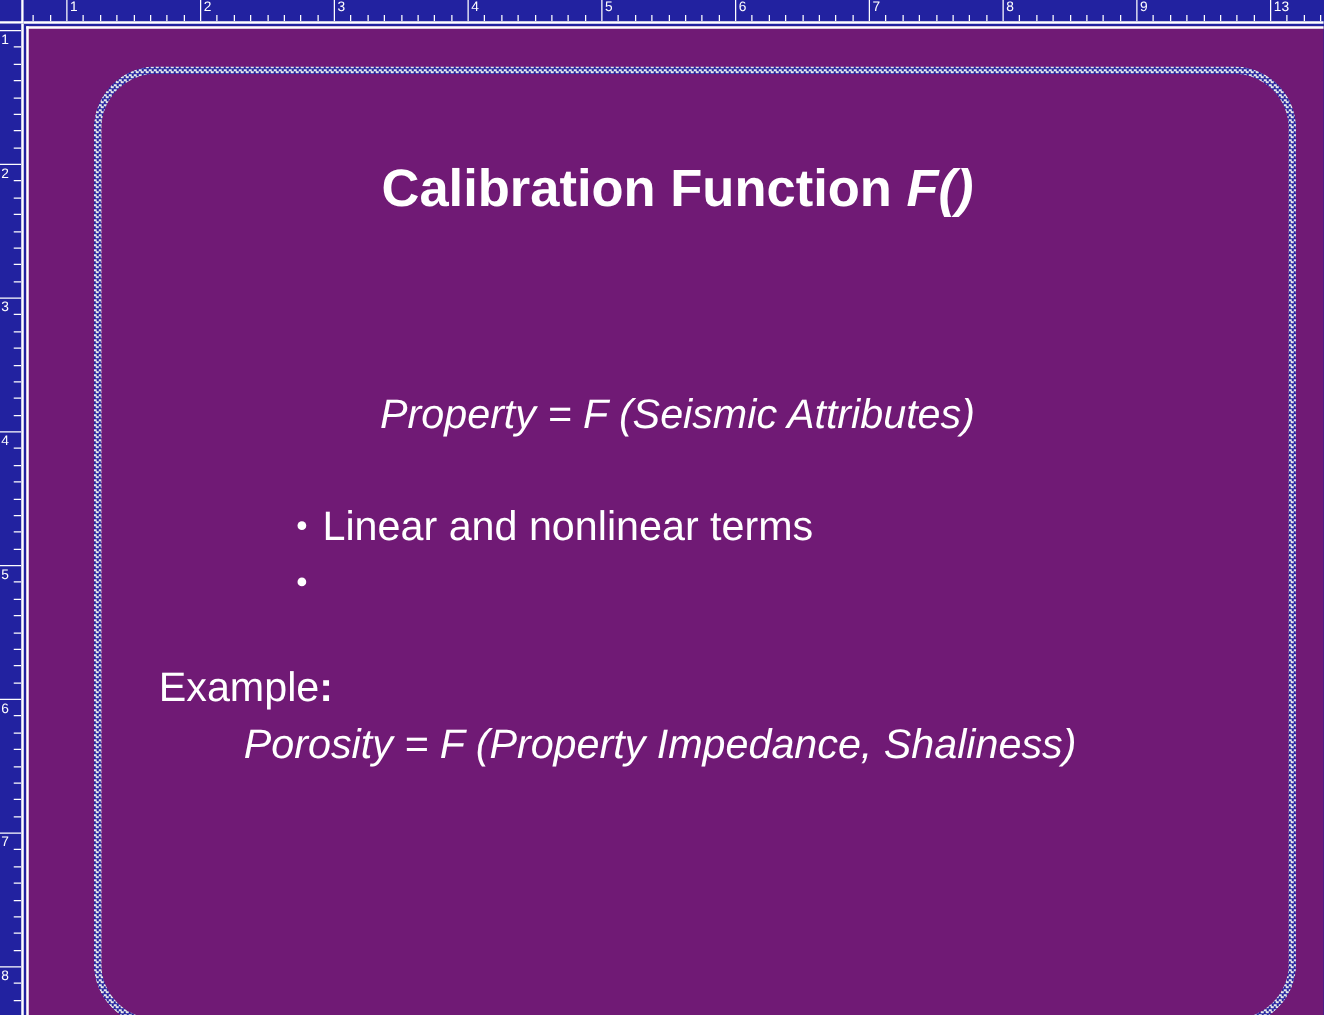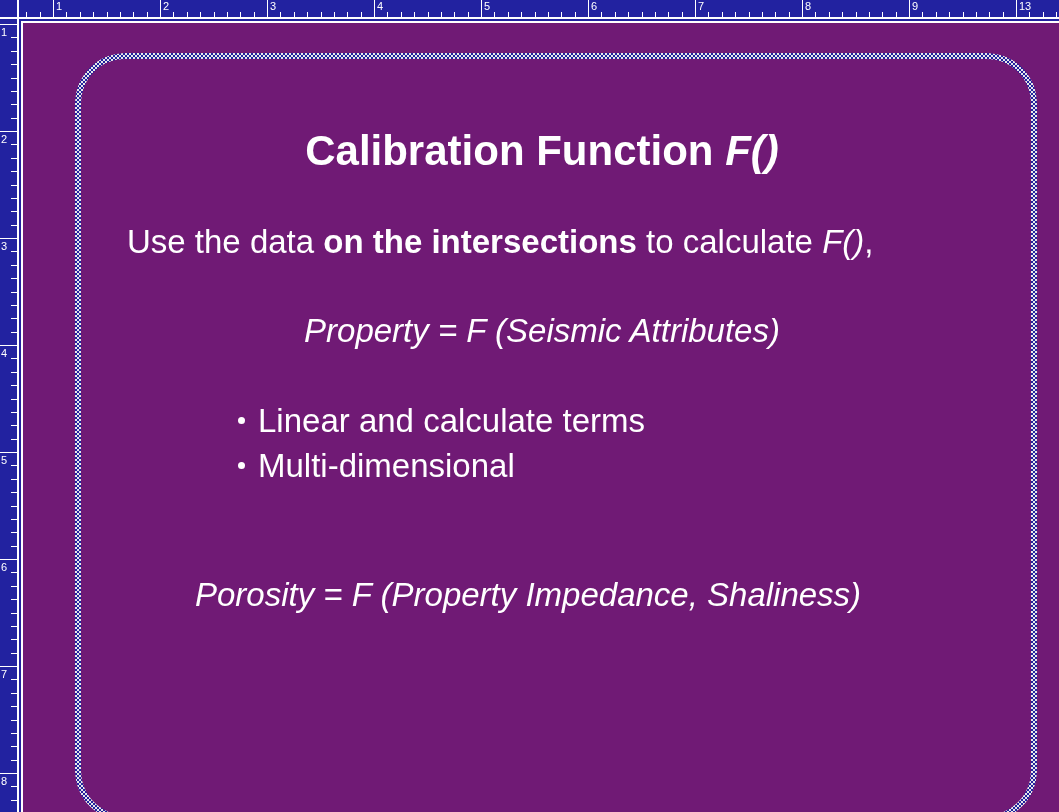--- a/index.html
+++ b/index.html
@@ -383,33 +383,32 @@
     </div>
 
   <div class="slide-canvas">
 
     <div class="slide-frame"></div>
 
     <div class="slide-body">
 
       <div class="slide-title"><span>Calibration Function </span><span class="ital">F()</span></div>
 
-      <div class="line-lead"><span>Use the data </span><span class="bold">on the intersections</span><span> to calculate </span><span class="ital">F()</span><span>,</span></div>
 
       <div class="line-formula">Property = F (Seismic Attributes)</div>
 
       <div class="bullet-list">
         <div class="bullet-row">
           <span class="bullet-dot"></span>
-          <span>Linear and calculate terms</span>
+          <span>Linear and nonlinear terms</span>
         </div>
         <div class="bullet-row">
           <span class="bullet-dot"></span>
-          <span>Multi-dimensional</span>
         </div>
       </div>
 
+      <div class="line-example"><span>Example</span><span class="bold">:</span></div>
 
       <div class="line-example-formula">Porosity = F (Property Impedance, Shaliness)</div>
 
     </div>
   </div>
 </div>
 
 </body></html>

